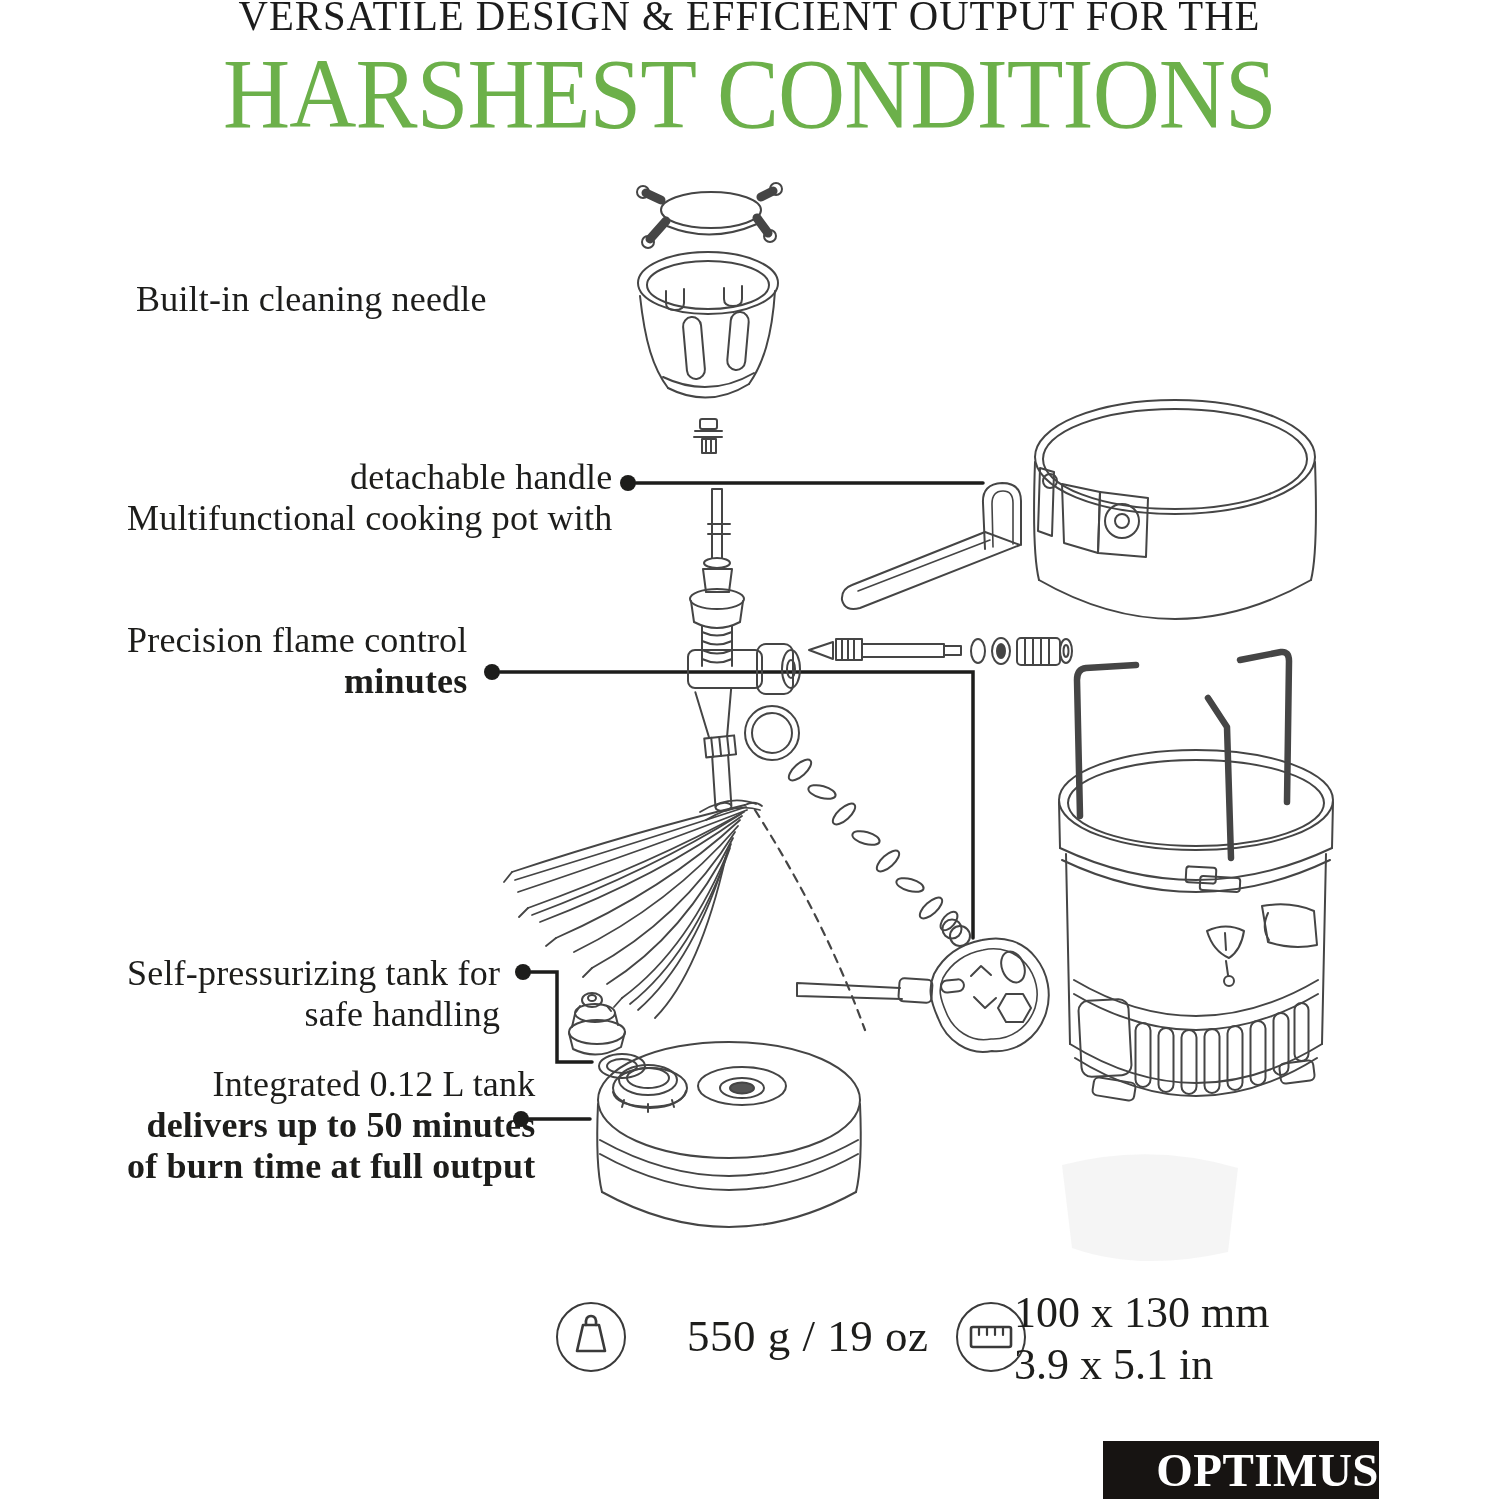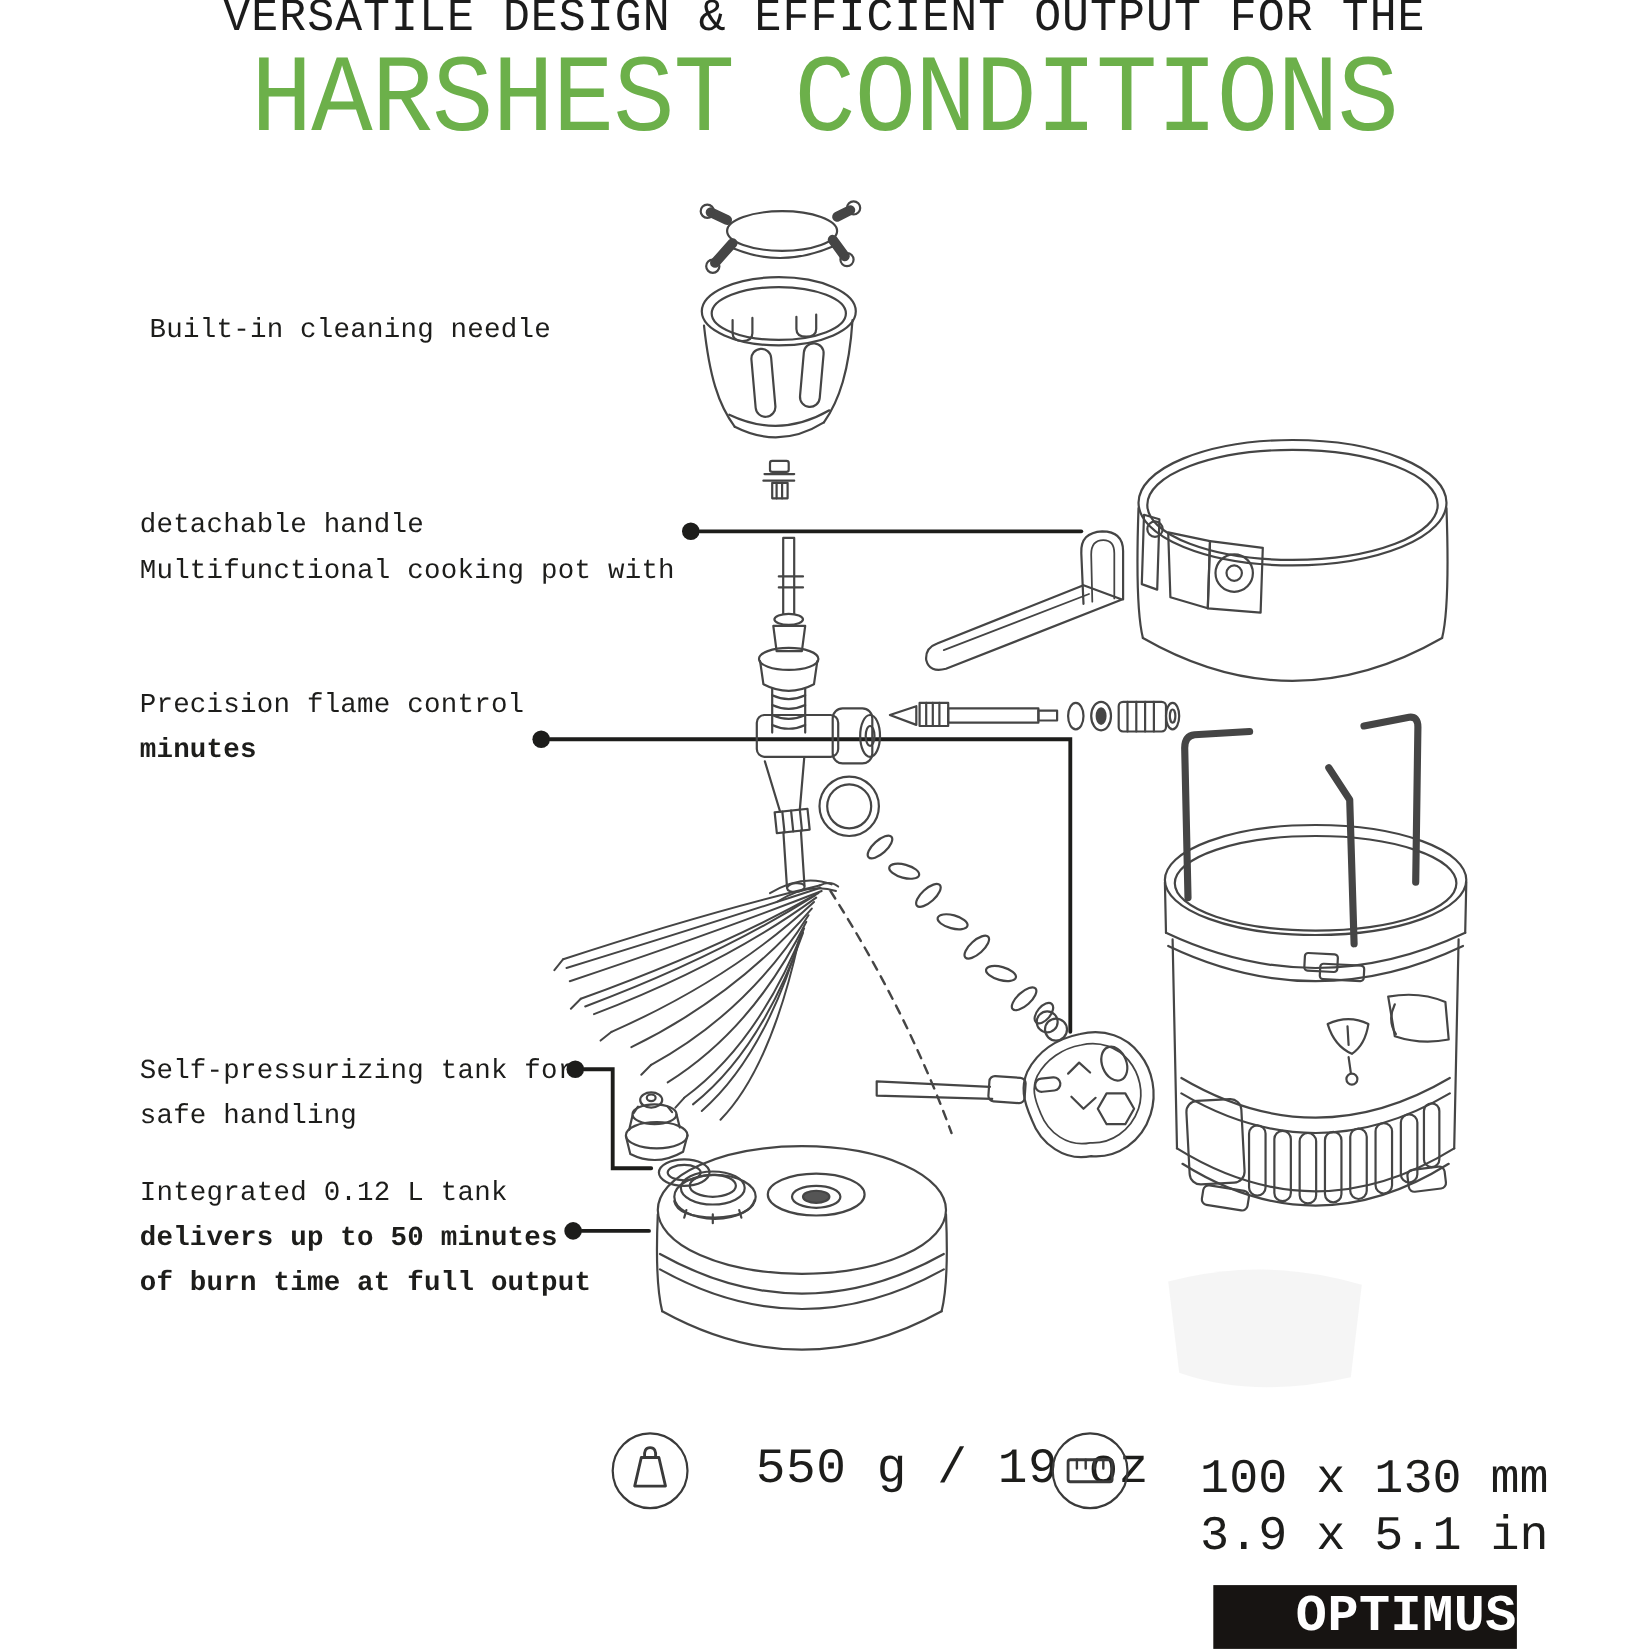--- a/index.html
+++ b/index.html
@@ -1,48 +1,48 @@
 <!DOCTYPE html>
 <html><head>
 <meta charset="utf-8">
 <style>
   html,body{margin:0;padding:0;background:#ffffff;}
   .canvas{
     position:relative;width:1499px;height:1499px;background:#ffffff;overflow:hidden;
-    font-family:Liberation Mono, monospace;color:#1d1d1b;
+    font-family:Liberation Serif, serif;color:#1d1d1b;
   }
   
   .t1{
     position:absolute;top:-8px;left:0;right:0;text-align:center;
     font-size:42px;font-weight:400;letter-spacing:1px;color:#1c1c1c;
     transform:scaleX(0.97);white-space:nowrap;
   }
   .t2{
     position:absolute;top:36px;left:0;right:0;text-align:center;
     font-size:100px;font-weight:400;letter-spacing:-1px;color:#6cb04a;
     transform:scaleX(0.93);white-space:nowrap;
   }
   
-  .label{position:absolute;font-size:25px;line-height:41px;letter-spacing:0.2px;color:#1d1d1b;}
+  .label{position:absolute;font-size:36px;line-height:41px;letter-spacing:0.2px;color:#1d1d1b;text-align:right;}
   .label span{display:block;}
   .label .b{font-weight:700;}
   .lbl-needle{left:136px;top:279px;}
   .lbl-pot{left:127px;top:457px;}
   .lbl-flame{left:127px;top:620px;}
   .lbl-tank-safety{left:127px;top:953px;}
   .lbl-tank-cap{left:127px;top:1064px;}
   .lbl-compact{left:127px;top:1301px;}
   
   .art{position:absolute;left:0;top:0;width:1499px;height:1499px;}
   
   .spec-icon{position:absolute;width:72px;height:72px;}
   .spec-icon.weight{left:555px;top:1301px;}
   .spec-icon.ruler{left:955px;top:1301px;}
   .spec-weight-text{position:absolute;left:657px;top:1310px;font-size:45px;letter-spacing:0.5px;margin-left:30px;}
-  .spec-dims{position:absolute;left:1091px;top:1287px;font-size:44px;line-height:52px;margin-top:32px;}
+  .spec-dims{position:absolute;left:1014px;top:1287px;font-size:44px;line-height:52px;}
   .spec-dims span{display:block;}
   
   .logo{
     position:absolute;left:1103px;top:1441px;width:276px;height:58px;
     background:#171412;color:#ffffff;font-weight:700;font-size:47px;
     display:flex;align-items:center;justify-content:flex-end;letter-spacing:0.5px;
   }
 </style>
 </head>
 <body>

